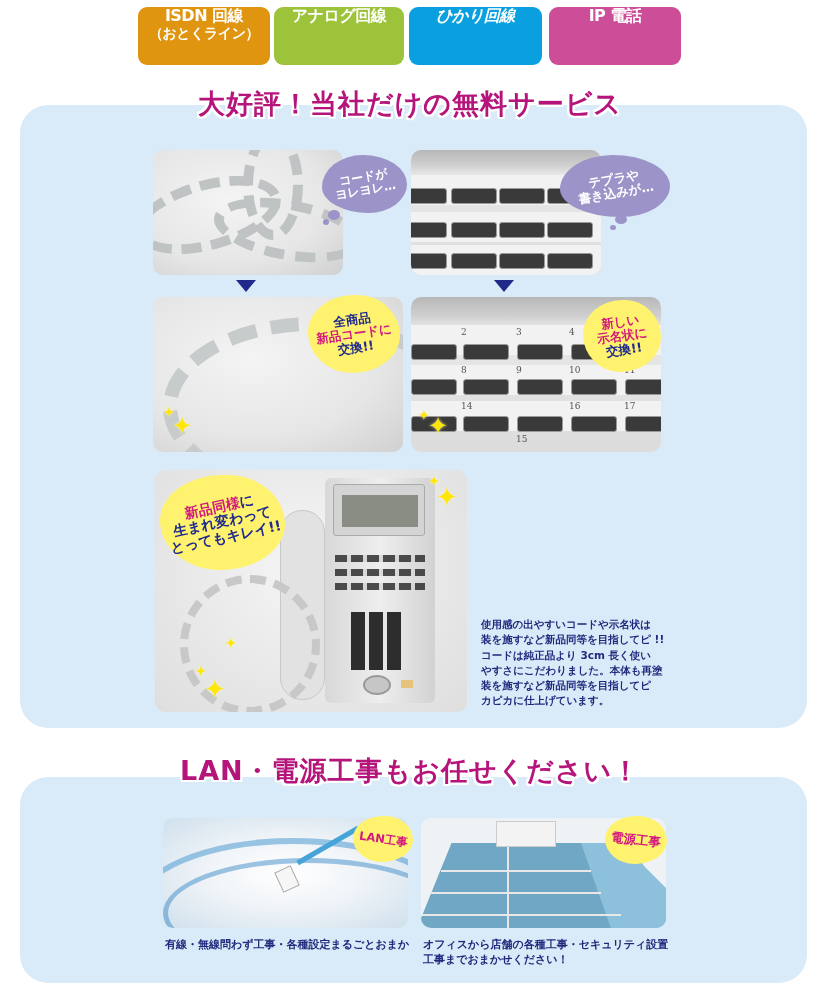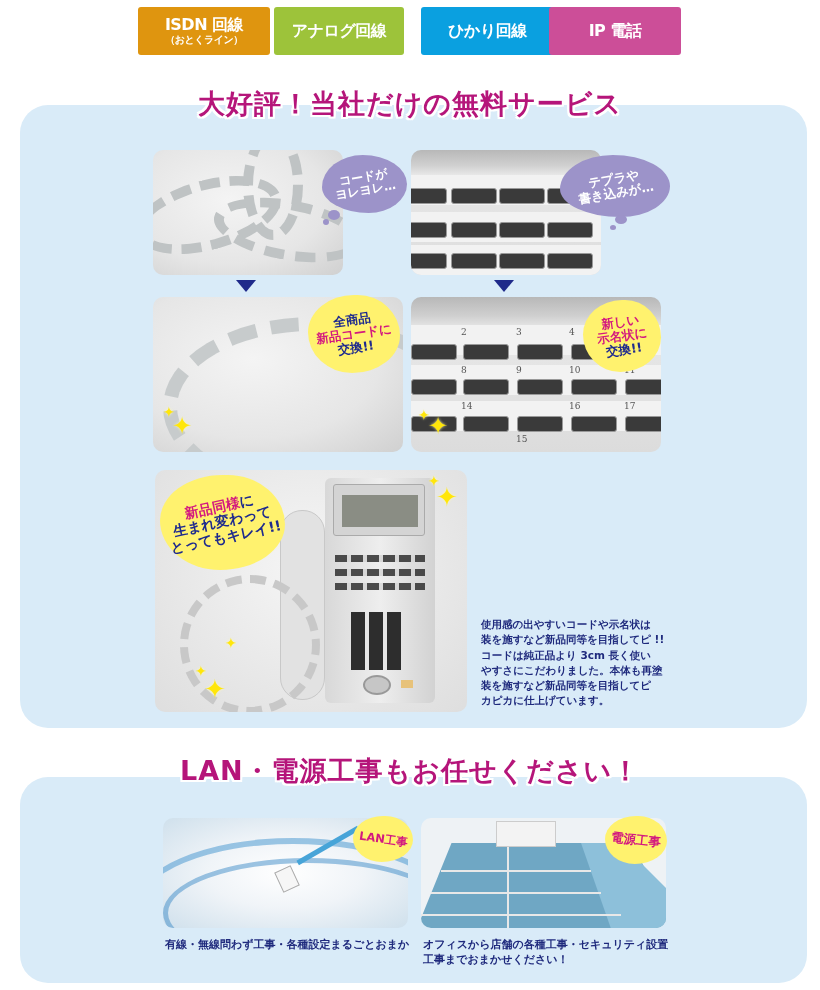--- a/index.html
+++ b/index.html
@@ -1,27 +1,27 @@
 <!DOCTYPE html>
 <html><head>
 <meta charset="utf-8">
 <style>
   * { box-sizing: border-box; margin: 0; padding: 0; }
   html, body { width: 820px; height: 990px; background: #ffffff; overflow: hidden; }
   body { position: relative; font-family: "DejaVu Sans", "Liberation Sans", sans-serif; }
 
   
   .nav-btn {
-    position: absolute; top: 7px; height: 48px; border-radius: 3px;
+    position: absolute; top: 7px; height: 58px; border-radius: 9px;
     color: #fff; font-weight: bold; display: flex; flex-direction: column;
-    align-items: center; justify-content: center; text-align: center; line-height: 1.15;
+    align-items: center; text-align: center; line-height: 1.15;
     cursor: pointer;
   }
   .nav-btn .main { font-size: 16px; letter-spacing: -0.5px; }
-  .nav-btn .sub { font-size: 10px; letter-spacing: -0.5px; }
+  .nav-btn .sub { font-size: 14px; letter-spacing: -0.5px; }
 
   
   .panel { position: absolute; left: 20px; width: 787px; background: #D9EBF8; border-radius: 28px; }
 
   .section-title {
     position: absolute; left: 0; width: 820px; text-align: center;
     font-weight: bold; font-size: 27px; color: #B5157A; letter-spacing: 1px;
     text-shadow: 2px 0 0 #fff, -2px 0 0 #fff, 0 2px 0 #fff, 0 -2px 0 #fff,
                  2px 2px 0 #fff, -2px -2px 0 #fff, 2px -2px 0 #fff, -2px 2px 0 #fff;
   }
@@ -68,21 +68,21 @@
 </head>
 <body>
 
 <div class="nav-btn" style="left:138px; width:132px; background:#DF950F;">
   <span class="main">ISDN 回線</span>
   <span class="sub">（おとくライン）</span>
 </div>
 <div class="nav-btn" style="left:274px; width:130px; background:#9DC33A;">
   <span class="main">アナログ回線</span>
 </div>
-<div class="nav-btn" style="left:421px; width:133px; background:#0AA0E0;">
+<div class="nav-btn" style="left:409px; width:133px; background:#0AA0E0;font-style:italic;">
   <span class="main">ひかり回線</span>
 </div>
 <div class="nav-btn" style="left:549px; width:132px; background:#CC4E98;">
   <span class="main">IP 電話</span>
 </div>
 
 <div class="panel" style="top:105px; height:623px;"></div>
 <div class="section-title" style="top:86px;">大好評！当社だけの無料サービス</div>
 
 <div class="photo cord-bg" style="left:153px; top:150px; width:190px; height:125px;">

